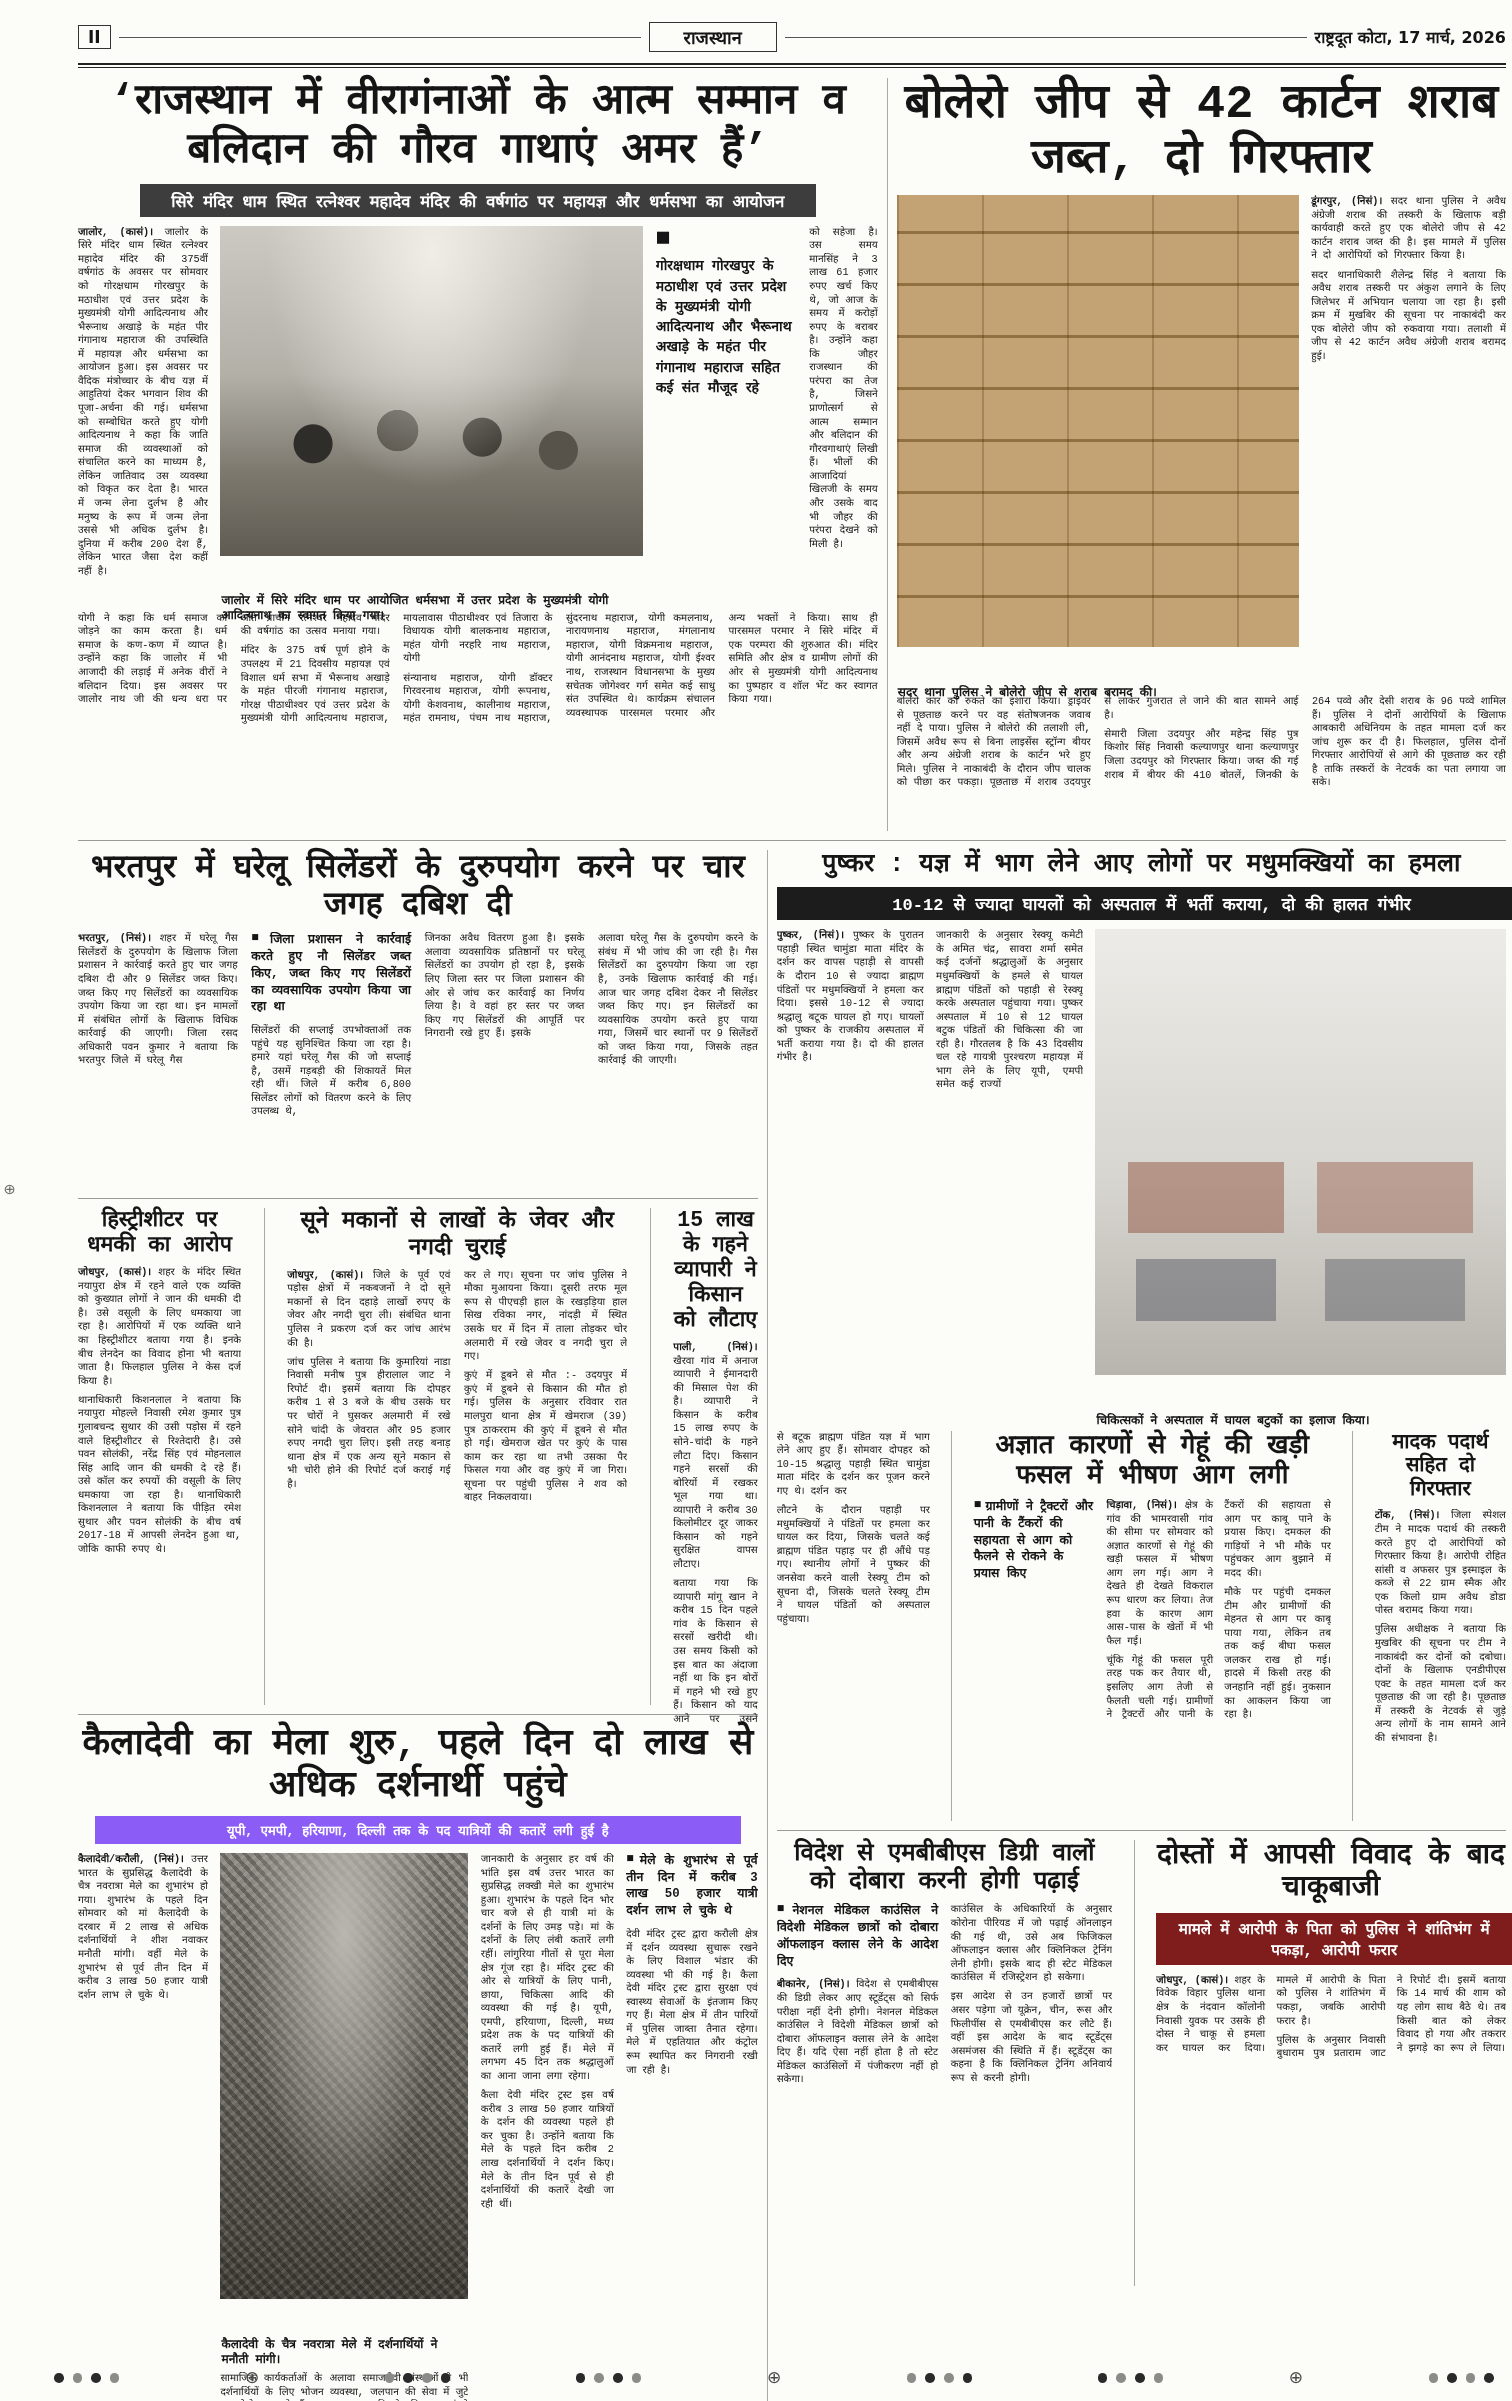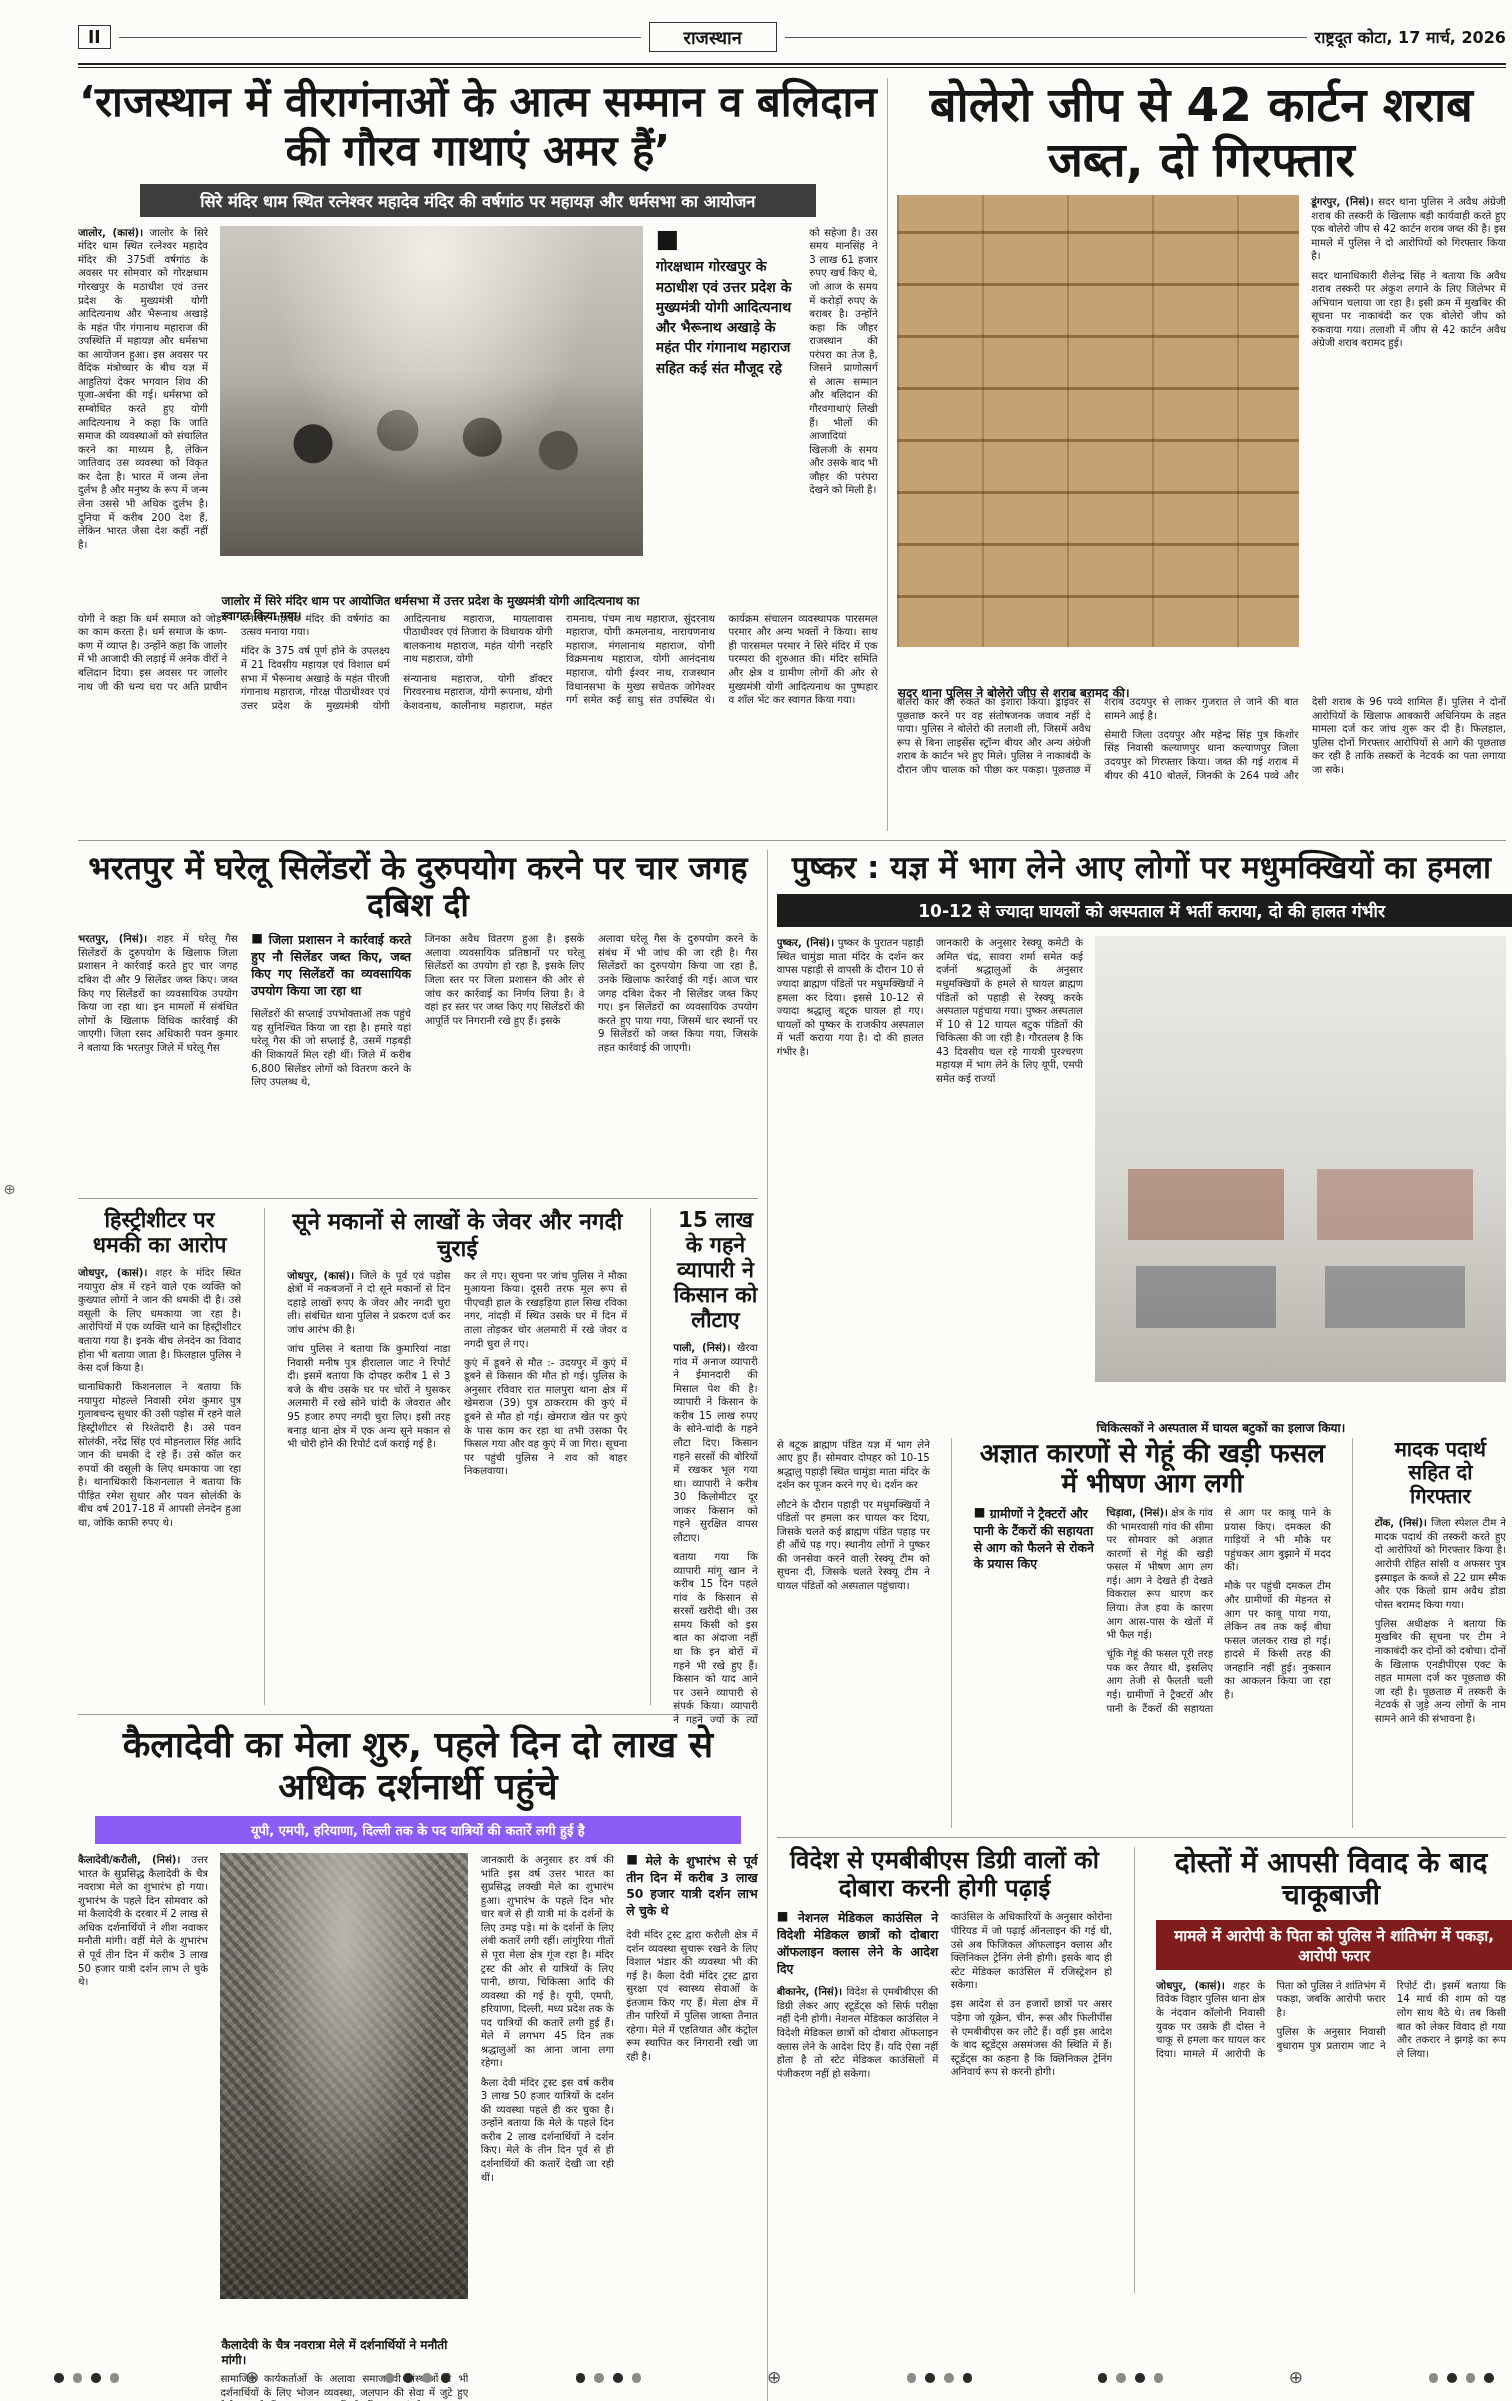--- a/index.html
+++ b/index.html
@@ -20,21 +20,21 @@
   .bar{color:#fff;font-weight:bold;text-align:center;padding:5.1px 10.2px;margin:0 auto 9px;}
   .body{font-size:10.2px;line-height:1.33;text-align:justify;}
   .body p{margin:0 0 5.6px;}
   .dl{font-weight:bold;}
   .cap{font-weight:bold;font-size:12px;line-height:1.25;padding:5.6px 1.1px 0;margin-top:33px;}
   .clip{overflow:hidden;}
   .sq{font-size:12.4px;line-height:1;vertical-align:top;margin-right:4.5px;}
   .bigsq{font-size:25px;line-height:1;display:block;margin:0 0 5.6px;}
   .bullbox{font-weight:bold;font-size:12.4px;line-height:1.35;margin:0 0 8px;}
   
-  .row{display:flex;}
+  .row{display:flex;font-family:Liberation Mono, monospace;}
   .row1{min-height:740px;}
   .art1{width:56%;}
   .art2{flex:1;}
   .art1 .hl{font-size:42px;}
   .art1 .bar{background:#3d3d3d;font-size:16.4px;width:82%;}
   .a1row{display:flex;gap:12.4px;height:377px;}
   .a1colA{width:130px;}
   .a1photo{width:423px;}
   .a1colB{width:141px;}
   .a1colC{flex:1;}
@@ -78,21 +78,21 @@
   .a10colA{width:130px;}
   .a10photo{width:248px;}
   .ph-mela{height:446px;
     background:
       radial-gradient(ellipse at 50% 18%, #b9b6af 0%, rgba(0,0,0,0) 55%),
       repeating-linear-gradient(48deg, rgba(0,0,0,.28) 0 4px, rgba(0,0,0,0) 4px 8.5px),
       repeating-linear-gradient(-40deg, rgba(255,255,255,.10) 0 2.8px, rgba(0,0,0,0) 2.8px 7.3px),
       linear-gradient(180deg,#8e8b84 0%,#6a675f 55%,#45423b 100%);}
   .a10colB{width:133px;}
   .a10colC{flex:1;}
-  .art4 .hl{font-size:31px;}
+  .art4 .hl{font-size:25px;}
   .art4 .bar{background:#1c1c1c;font-size:17px;width:100%;}
   .a4row{display:flex;gap:12.4px;height:497px;}
   .a4left{width:42%;columns:2;column-gap:12.4px;}
   .a4photowrap{flex:1;}
   .ph-hospital{height:446px;
     background:
       linear-gradient(90deg, rgba(0,0,0,0) 0 8%, rgba(140,70,50,.45) 8% 46%, rgba(0,0,0,0) 46% 54%, rgba(140,70,50,.38) 54% 92%, rgba(0,0,0,0) 92%) 0 62%/100% 16% no-repeat,
       linear-gradient(90deg, rgba(0,0,0,0) 0 10%, rgba(90,90,100,.5) 10% 44%, rgba(0,0,0,0) 44% 56%, rgba(90,90,100,.45) 56% 90%, rgba(0,0,0,0) 90%) 0 86%/100% 14% no-repeat,
       linear-gradient(180deg,#ecebe7 0%,#d8d6d0 55%,#b7b5ae 100%);}
   .subrowR{display:flex;gap:12.4px;height:390px;margin-top:4.5px;}

